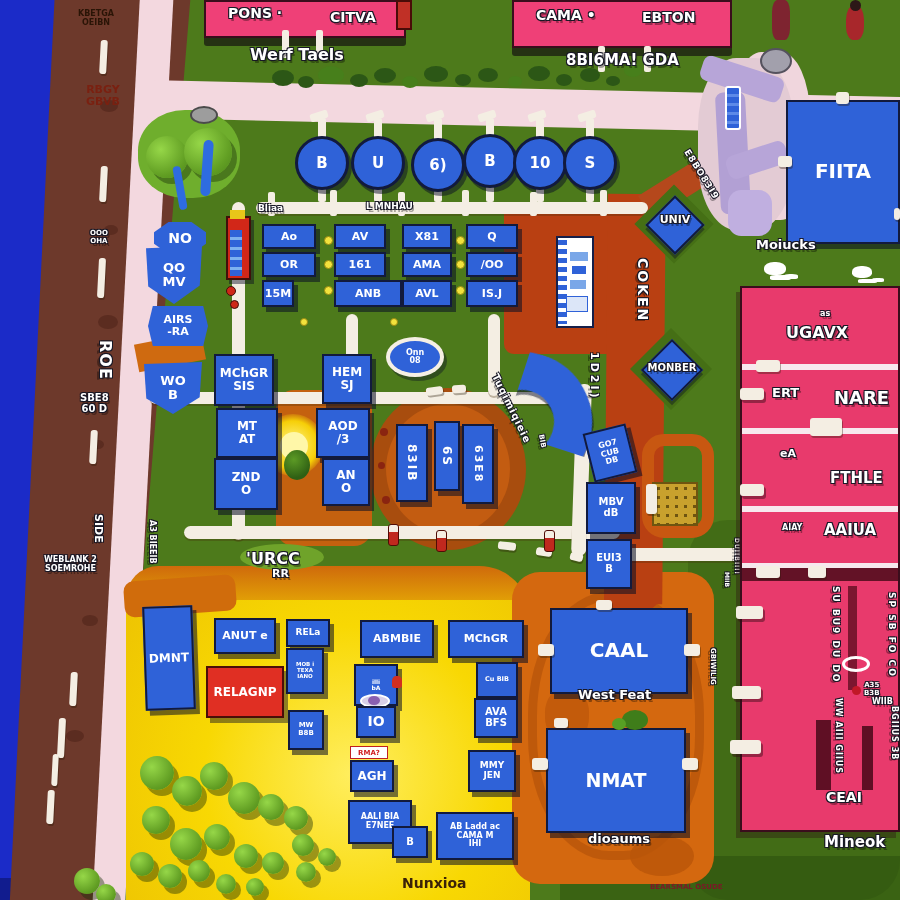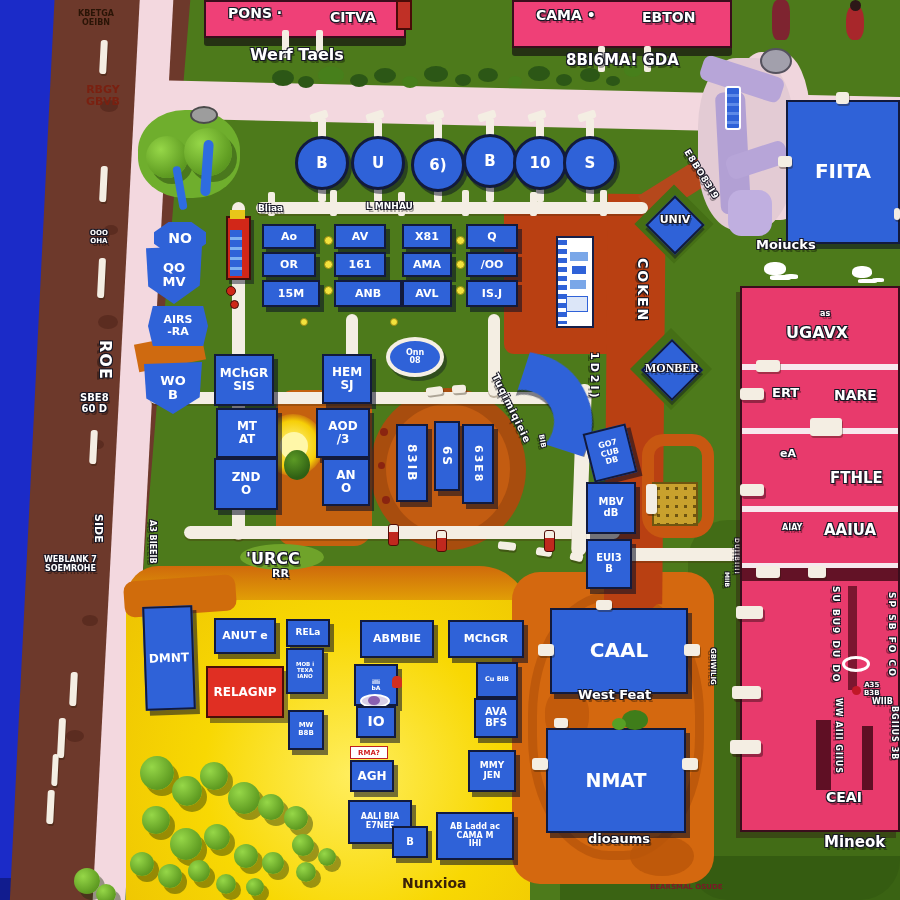--- a/index.html
+++ b/index.html
@@ -95,21 +95,21 @@
     <div class="el bush" style="left: 528px; top: 66px; width: 22px; height: 15px; z-index: 73;"></div>
     <div class="el bush" style="left: 556px; top: 74px; width: 16px; height: 12px; z-index: 74;"></div>
     <div class="el bush" style="left: 580px; top: 68px; width: 20px; height: 14px; z-index: 75;"></div>
     <div class="el bush" style="left: 606px; top: 76px; width: 14px; height: 10px; z-index: 76;"></div>
     <div class="el bush2" style="left: 624px; top: 64px; width: 18px; height: 13px; z-index: 77;"></div>
     <div class="el " style="left: 646px; top: 196px; width: 56px; height: 56px; background: rgb(69, 111, 21); transform: rotate(45deg); transform-origin: center center; z-index: 78;"></div>
     <div class="el " style="left: 654px; top: 204px; width: 42px; height: 42px; background: rgb(47, 98, 216); transform: rotate(45deg); transform-origin: center center; border: 2px solid rgb(18, 26, 61); box-shadow: rgba(8, 12, 35, 0.4) 3px 3px 0px; z-index: 79;"></div>
     <div class="el txtw" style="left: 652px; top: 214px; width: 46px; font-size: 11px; z-index: 80;">UNIV</div>
     <div class="el " style="left: 642px; top: 340px; width: 58px; height: 58px; background: rgb(69, 111, 21); transform: rotate(45deg); transform-origin: center center; z-index: 81;"></div>
     <div class="el " style="left: 650px; top: 348px; width: 44px; height: 44px; background: rgb(47, 98, 216); transform: rotate(45deg); transform-origin: center center; border: 2px solid rgb(18, 26, 61); box-shadow: rgba(8, 12, 35, 0.4) 3px 3px 0px; z-index: 82;"></div>
-    <div class="el txtw" style="left: 646px; top: 362px; width: 52px; font-size: 12px; z-index: 83; font-family: Liberation Serif, serif;">MONBER</div>
+    <div class="el txtw" style="left: 646px; top: 362px; width: 52px; font-size: 10px; z-index: 83;">MONBER</div>
     <div class="el " style="left: 698px; top: 58px; width: 96px; height: 172px; background: rgb(227, 203, 212); border-radius: 40%; z-index: 84;"></div>
     <div class="el " style="left: 700px; top: 66px; width: 84px; height: 26px; background: rgb(183, 165, 216); border-radius: 8px; transform: rotate(18deg); transform-origin: center center; z-index: 85;"></div>
     <div class="el " style="left: 718px; top: 92px; width: 30px; height: 122px; background: rgb(178, 160, 212); border-radius: 8px; transform: rotate(-3deg); transform-origin: center center; z-index: 86;"></div>
     <div class="el " style="left: 726px; top: 148px; width: 62px; height: 24px; background: rgb(183, 165, 216); border-radius: 8px; transform: rotate(-18deg); transform-origin: center center; z-index: 87;"></div>
     <div class="el " style="left: 728px; top: 190px; width: 44px; height: 46px; background: rgb(192, 175, 224); border-radius: 30%; z-index: 88;"></div>
     <div class="el " style="left: 760px; top: 48px; width: 32px; height: 26px; background: rgb(162, 160, 172); border-radius: 50%; border: 2px solid rgb(85, 82, 94); z-index: 89;"></div>
     <div class="el " style="left: 725px; top: 86px; width: 16px; height: 44px; background: repeating-linear-gradient(rgb(47, 98, 216) 0px, rgb(47, 98, 216) 6px, rgb(93, 138, 232) 6px, rgb(93, 138, 232) 9px); border-radius: 3px; border: 2px solid rgb(255, 255, 255); z-index: 90;"></div>
     <div class="el txtw" style="left: 690px; top: 148px; transform: rotate(58deg); transform-origin: left top; font-size: 9px; letter-spacing: 1px; z-index: 91;">E8BO83I9</div>
     <div class="el bld" style="left: 786px; top: 100px; width: 114px; height: 144px; font-size: 20px; z-index: 92;">FIITA</div>
     <div class="el tick" style="left: 778px; top: 156px; width: 14px; height: 11px; z-index: 93;"></div>
@@ -149,21 +149,21 @@
     <div class="el pole" style="left: 268px; top: 192px; width: 7px; height: 24px; z-index: 127;"></div>
     <div class="el pole" style="left: 330px; top: 190px; width: 7px; height: 26px; z-index: 128;"></div>
     <div class="el pole" style="left: 398px; top: 192px; width: 7px; height: 24px; z-index: 129;"></div>
     <div class="el pole" style="left: 462px; top: 190px; width: 7px; height: 26px; z-index: 130;"></div>
     <div class="el pole" style="left: 530px; top: 192px; width: 7px; height: 24px; z-index: 131;"></div>
     <div class="el pole" style="left: 600px; top: 190px; width: 7px; height: 26px; z-index: 132;"></div>
     <div class="el txtw" style="left: 258px; top: 204px; font-size: 9px; z-index: 133;">Bliaa</div>
     <div class="el txtw" style="left: 366px; top: 202px; font-size: 9px; z-index: 134;">L MNHAU</div>
     <div class="el bld" style="left: 262px; top: 224px; width: 54px; height: 25px; font-size: 11px; z-index: 135;">Ao</div>
     <div class="el bld" style="left: 262px; top: 252px; width: 54px; height: 25px; font-size: 11px; z-index: 136;">OR</div>
-    <div class="el bld" style="left: 262px; top: 280px; width: 58px; height: 27px; font-size: 11px; z-index: 137;">15M</div>
+    <div class="el bld" style="left: 262px; top: 280px; width: 32px; height: 27px; font-size: 11px; z-index: 137;">15M</div>
     <div class="el bld" style="left: 334px; top: 224px; width: 52px; height: 25px; font-size: 11px; z-index: 138;">AV</div>
     <div class="el bld" style="left: 334px; top: 252px; width: 52px; height: 25px; font-size: 11px; z-index: 139;">161</div>
     <div class="el bld" style="left: 334px; top: 280px; width: 68px; height: 27px; font-size: 11px; z-index: 140;">ANB</div>
     <div class="el bld" style="left: 402px; top: 224px; width: 50px; height: 25px; font-size: 11px; z-index: 141;">X81</div>
     <div class="el bld" style="left: 402px; top: 252px; width: 50px; height: 25px; font-size: 11px; z-index: 142;">AMA</div>
     <div class="el bld" style="left: 402px; top: 280px; width: 50px; height: 27px; font-size: 11px; z-index: 143;">AVL</div>
     <div class="el bld" style="left: 466px; top: 224px; width: 52px; height: 25px; font-size: 11px; z-index: 144;">Q</div>
     <div class="el bld" style="left: 466px; top: 252px; width: 52px; height: 25px; font-size: 11px; z-index: 145;">/OO</div>
     <div class="el bld" style="left: 466px; top: 280px; width: 52px; height: 27px; font-size: 11px; z-index: 146;">IS.J</div>
     <div class="el " style="left: 324px; top: 236px; width: 9px; height: 9px; background: rgb(242, 226, 60); border-radius: 50%; border: 1px solid rgb(154, 138, 16); z-index: 147;"></div>
@@ -270,21 +270,21 @@
     <div class="el tick" style="left: 810px; top: 418px; width: 32px; height: 18px; z-index: 208;"></div>
     <div class="el tick" style="left: 756px; top: 360px; width: 24px; height: 12px; z-index: 209;"></div>
     <div class="el bench" style="left: 740px; top: 388px; width: 24px; height: 12px; z-index: 210;"></div>
     <div class="el bench" style="left: 740px; top: 484px; width: 24px; height: 12px; z-index: 211;"></div>
     <div class="el bench" style="left: 736px; top: 606px; width: 27px; height: 13px; z-index: 212;"></div>
     <div class="el bench" style="left: 732px; top: 686px; width: 29px; height: 13px; z-index: 213;"></div>
     <div class="el bench" style="left: 730px; top: 740px; width: 31px; height: 14px; z-index: 214;"></div>
     <div class="el txtw" style="left: 820px; top: 310px; font-size: 8px; z-index: 215;">as</div>
     <div class="el txtw" style="left: 786px; top: 324px; font-size: 16px; z-index: 216;">UGAVX</div>
     <div class="el txtw" style="left: 772px; top: 386px; font-size: 13px; z-index: 217;">ERT</div>
-    <div class="el txtw" style="left: 834px; top: 388px; font-size: 14px; z-index: 218;">NARE</div>
+    <div class="el txtw" style="left: 834px; top: 388px; font-size: 18px; z-index: 218;">NARE</div>
     <div class="el txtw" style="left: 780px; top: 448px; font-size: 11px; z-index: 219;">eA</div>
     <div class="el txtw" style="left: 830px; top: 470px; font-size: 15px; z-index: 220; text-align: center;">FTHLE</div>
     <div class="el txtw" style="left: 782px; top: 524px; font-size: 8px; z-index: 221;">AIAY</div>
     <div class="el txtw" style="left: 824px; top: 522px; font-size: 15px; z-index: 222;">AAIUA</div>
     <div class="el txtw" style="left: 840px; top: 586px; transform: rotate(90deg); transform-origin: left top; font-size: 9px; letter-spacing: 2px; z-index: 223;">SU BU9 DU DO</div>
     <div class="el txtw" style="left: 896px; top: 592px; transform: rotate(90deg); transform-origin: left top; font-size: 9px; letter-spacing: 2px; z-index: 224;">SP SB FO CO</div>
     <div class="el txtw" style="left: 864px; top: 682px; font-size: 7px; z-index: 225;">
       <div>A35</div>
       <div>B3B</div>
     </div>
@@ -367,21 +367,21 @@
       <div>OOO</div>
       <div>OHA</div>
     </div>
     <div class="el txtw" style="left: 114px; top: 340px; transform: rotate(90deg); transform-origin: left top; font-size: 16px; letter-spacing: 1px; z-index: 273;">ROE</div>
     <div class="el txtw" style="left: 80px; top: 392px; font-size: 10px; z-index: 274;">
       <div>SBE8</div>
       <div>60 D</div>
     </div>
     <div class="el txtw" style="left: 104px; top: 514px; transform: rotate(90deg); transform-origin: left top; font-size: 11px; z-index: 275;">SIDE</div>
     <div class="el txtw" style="left: 44px; top: 556px; font-size: 8px; z-index: 276;">
-      <div>WEBLANK 7</div>
+      <div>WEBLANK 2</div>
       <div>SOEMROHE</div>
     </div>
     <div class="el tick" style="left: 100px; top: 40px; width: 7px; height: 34px; transform: rotate(3deg); transform-origin: center center; z-index: 277;"></div>
     <div class="el tick" style="left: 100px; top: 166px; width: 7px; height: 36px; transform: rotate(3deg); transform-origin: center center; z-index: 278;"></div>
     <div class="el tick" style="left: 98px; top: 258px; width: 7px; height: 40px; transform: rotate(3deg); transform-origin: center center; z-index: 279;"></div>
     <div class="el tick" style="left: 90px; top: 430px; width: 7px; height: 34px; transform: rotate(3deg); transform-origin: center center; z-index: 280;"></div>
     <div class="el tick" style="left: 70px; top: 672px; width: 7px; height: 34px; transform: rotate(3deg); transform-origin: center center; z-index: 281;"></div>
     <div class="el tick" style="left: 58px; top: 718px; width: 7px; height: 40px; transform: rotate(3deg); transform-origin: center center; z-index: 282;"></div>
     <div class="el tick" style="left: 52px; top: 754px; width: 6px; height: 32px; transform: rotate(3deg); transform-origin: center center; z-index: 283;"></div>
     <div class="el tick" style="left: 47px; top: 790px; width: 7px; height: 34px; transform: rotate(3deg); transform-origin: center center; z-index: 284;"></div>

